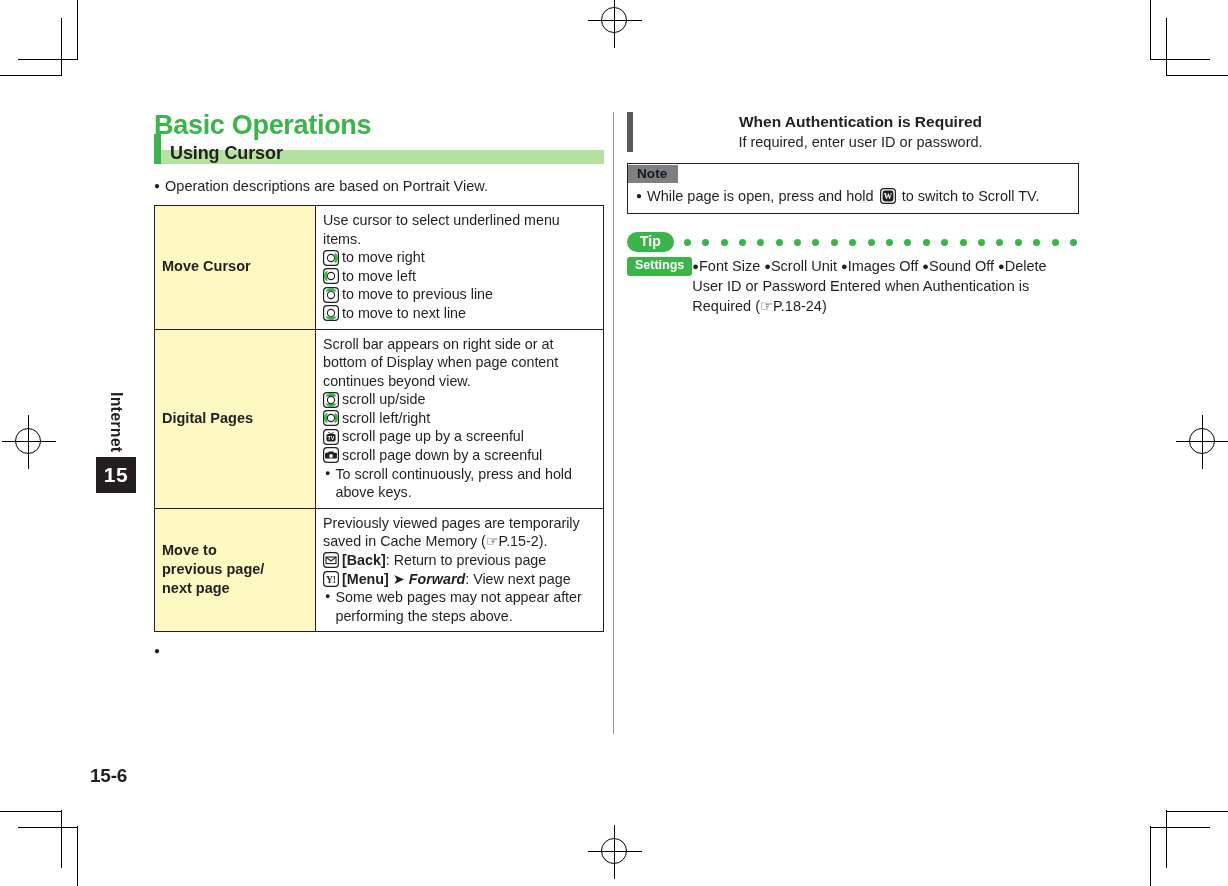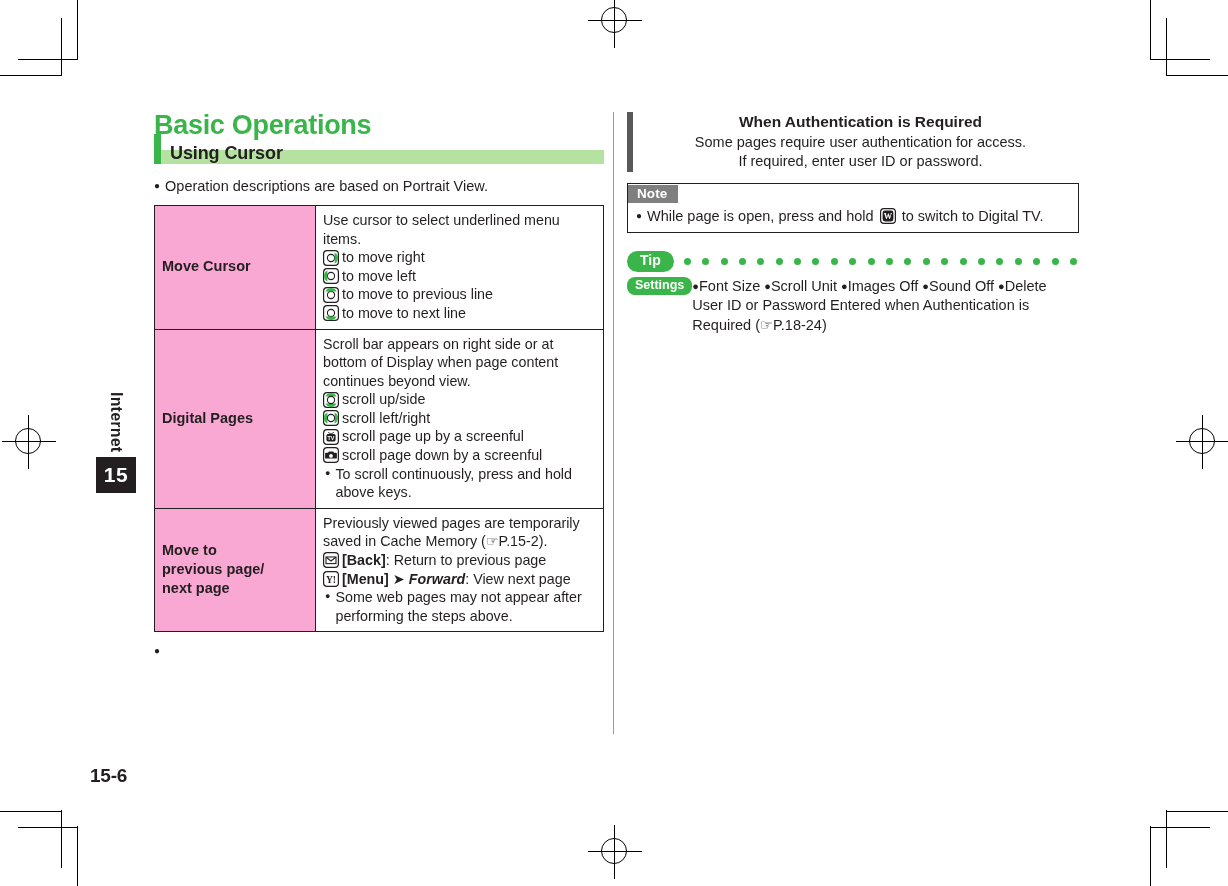--- a/index.html
+++ b/index.html
@@ -146,21 +146,21 @@
   }
   table.op-table td {
     border: 1px solid #231f20;
     vertical-align: middle;
     padding: 5px 7px 6px 7px;
     font-size: 14.3px;
     line-height: 1.30;
   }
   table.op-table td.k {
     width: 146px;
-    background: #f9a8d4;
+    background: #fef9c3;
     font-weight: 700;
     font-size: 14.5px;
   }
   table.op-table td.v { vertical-align: top; }
   .vline-item {
     display: flex;
     align-items: center;
   }
   .vline-item .txt { flex: 1 1 auto; }
   .sub-bullet {
@@ -204,21 +204,21 @@
   }
 
   
   .note-box {
     border: 1px solid #231f20;
     margin-top: 7px;
     margin-bottom: 18px;
   }
   .note-tab {
     background: #7f7f7f;
-    color: #ffffff;
+    color: #0f172a;
     font-size: 13.5px;
     font-weight: 700;
     padding: 1px 11px 2px 9px;
     display: inline-block;
     letter-spacing: 0.1px;
   }
   .note-body {
     padding: 4px 8px 6px 8px;
     font-size: 14.5px;
     line-height: 1.35;
@@ -239,21 +239,21 @@
     border-radius: 11px;
     font-size: 14px;
     font-weight: 700;
     padding: 1px 13px 2px 13px;
     line-height: 1.25;
     flex: 0 0 auto;
   }
   .pill.small {
     font-size: 12.5px;
     padding: 1px 8px 2px 8px;
-    border-radius: 8px;
+    border-radius: 3px;
   }
   .tip-dots {
     flex: 1 1 auto;
     display: flex;
     justify-content: space-between;
     margin-left: 10px;
     margin-right: 2px;
   }
   .tip-dots i {
     width: 7px; height: 7px;
@@ -495,39 +495,38 @@
   </div>
 
 </div>
 
 <div class="col-right">
 
   <div class="bar-head">
     <div class="vbar"></div>
     <div class="bh-body">
       <div class="bh-title">When Authentication is Required</div>
-      <div class="bh-line">Some pages require user authentication for access.</div>
       <div class="bh-line">If required, enter user ID or password.</div>
     </div>
   </div>
 
   <div class="note-box">
     <div><span class="note-tab">Note</span></div>
     <div class="note-body">
       <span class="dot">●</span>
       <span>
         <span>While page is open, press and hold</span>
         <span class="key" style="vertical-align:-3px;margin:0 2px;">
           <svg width="16" height="16" viewBox="0 0 16 16">
             <rect x="0.6" y="0.6" width="14.8" height="14.8" rx="3.4" fill="#fff" stroke="#231f20" stroke-width="1.2"></rect>
             <rect x="2.6" y="2.6" width="10.8" height="10.8" rx="2.4" fill="#231f20"></rect>
             <text x="8" y="11.4" font-family="Liberation Serif, serif" font-size="8.4" font-weight="bold" fill="#fff" text-anchor="middle">W</text>
           </svg>
         </span>
-        <span>to switch to Digital TV.</span>
+        <span>to switch to Scroll TV.</span>
       </span>
     </div>
   </div>
 
   <div>
     <div class="tip-header">
       <span class="pill">Tip</span>
       <span class="tip-dots" id="tip-dots">
           <i></i>
           <i></i>

